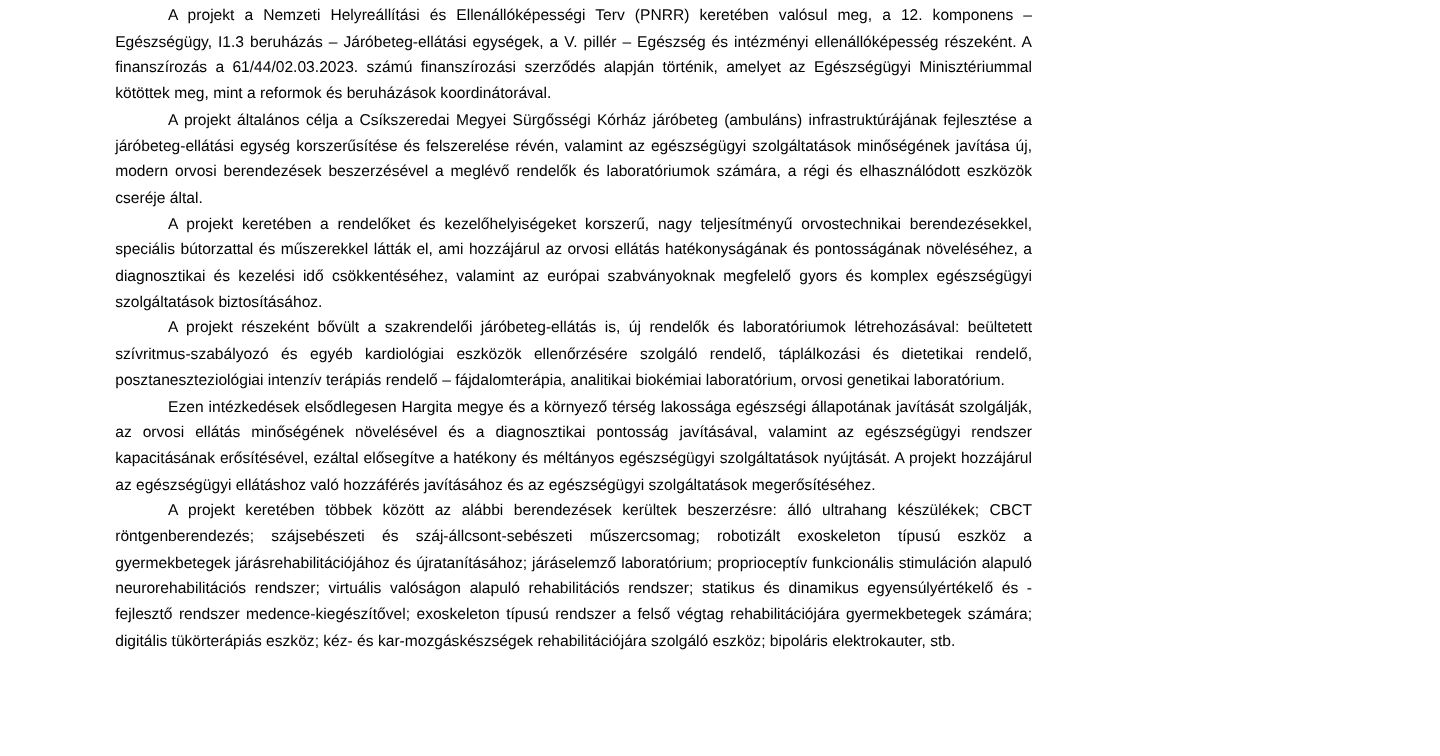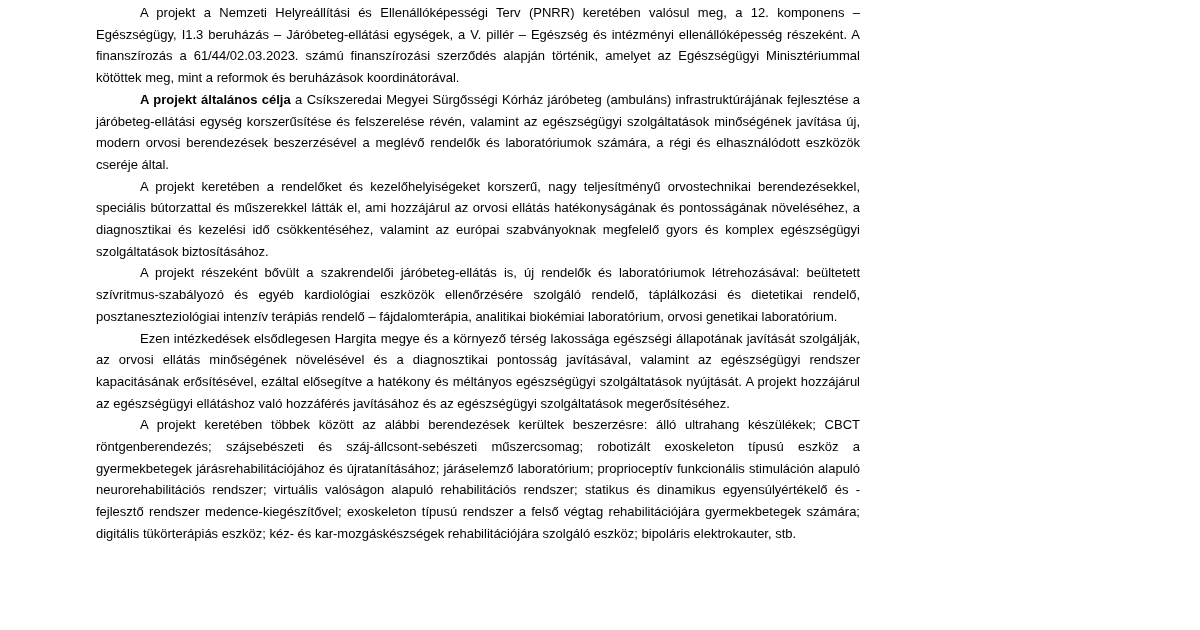--- a/index.html
+++ b/index.html
@@ -25,21 +25,21 @@
     text-align: justify;
     letter-spacing: 0;
     word-spacing: normal;
   }
   .doc-body p {
     margin: 0;
     padding: 0;
     text-indent: 44px;
   }
   .run-bold {
-    font-weight: bold;
+    font-weight: normal;
   }
 </style>
 </head>
 <body>
 
 <div class="page" style="background: rgb(255, 255, 255); color: rgb(0, 0, 0);">
   <div class="doc-body" id="doc-body">
       <p><span>A projekt a Nemzeti Helyreállítási és Ellenállóképességi Terv (PNRR) keretében valósul meg, a 12. komponens – Egészségügy, I1.3 beruházás – Járóbeteg-ellátási egységek, a V. pillér – Egészség és intézményi ellenállóképesség részeként. A finanszírozás a 61/44/02.03.2023. számú finanszírozási szerződés alapján történik, amelyet az Egészségügyi Minisztériummal kötöttek meg, mint a reformok és beruházások koordinátorával.</span></p>
       <p><span class="run-bold">A projekt általános célja</span><span> a Csíkszeredai Megyei Sürgősségi Kórház járóbeteg (ambuláns) infrastruktúrájának fejlesztése a járóbeteg-ellátási egység korszerűsítése és felszerelése révén, valamint az egészségügyi szolgáltatások minőségének javítása új, modern orvosi berendezések beszerzésével a meglévő rendelők és laboratóriumok számára, a régi és elhasználódott eszközök cseréje által.</span></p>
       <p><span>A projekt keretében a rendelőket és kezelőhelyiségeket korszerű, nagy teljesítményű orvostechnikai berendezésekkel, speciális bútorzattal és műszerekkel látták el, ami hozzájárul az orvosi ellátás hatékonyságának és pontosságának növeléséhez, a diagnosztikai és kezelési idő csökkentéséhez, valamint az európai szabványoknak megfelelő gyors és komplex egészségügyi szolgáltatások biztosításához.</span></p>

